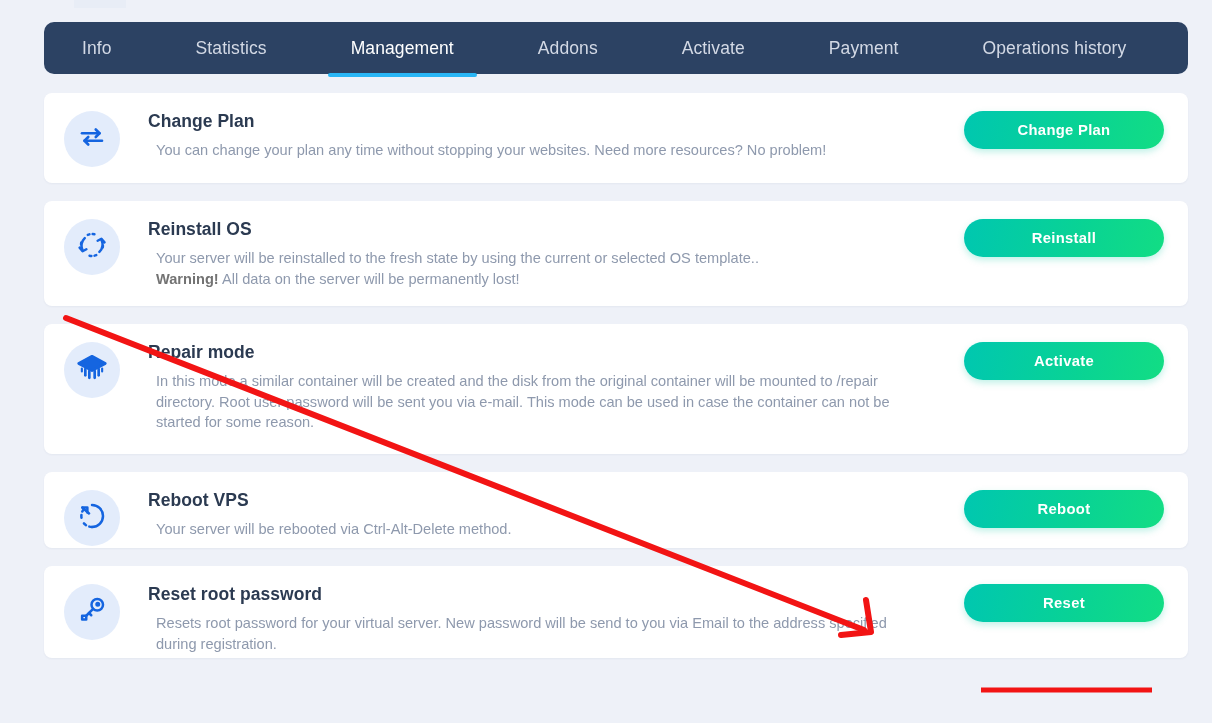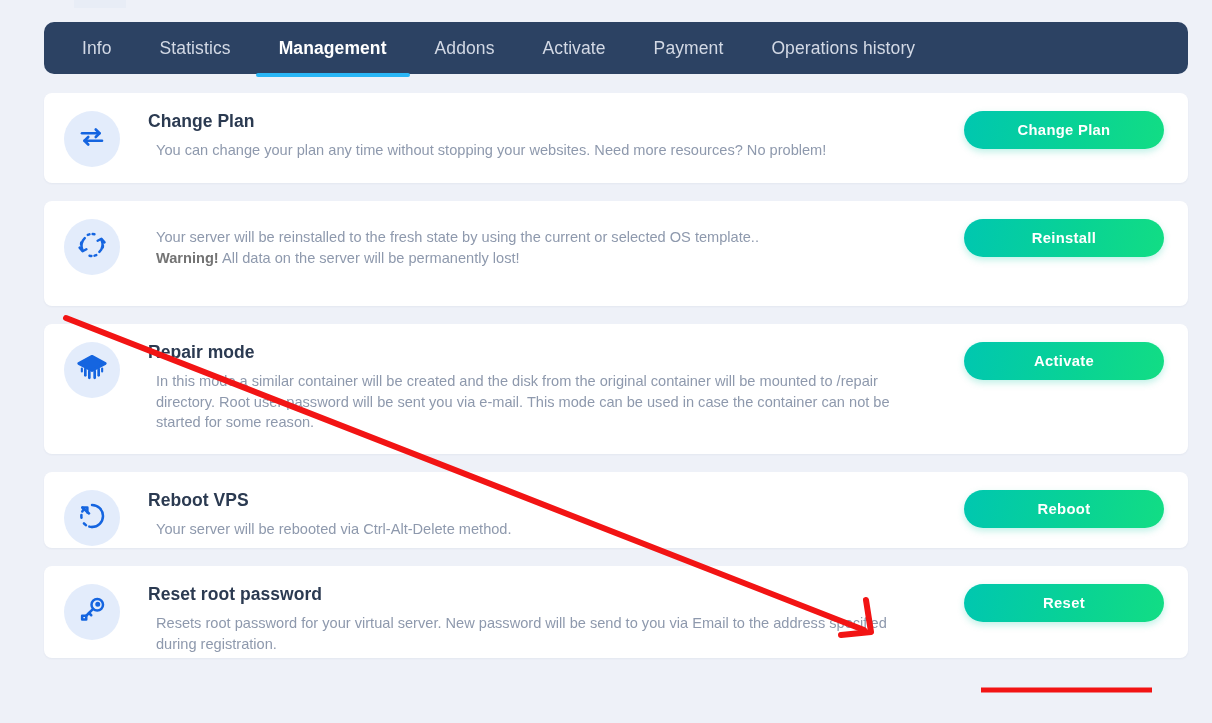--- a/index.html
+++ b/index.html
@@ -37,35 +37,36 @@
 
   
   .tabbar {
     background: #2c4263;
     border-radius: 10px;
     height: 52px;
     display: flex;
     align-items: stretch;
     padding: 0 14px;
     position: relative;
+    gap: 36px;
   }
   .tab {
     display: flex;
     align-items: center;
     padding: 0 24px;
     color: #d3d9e5;
     font-size: 17.5px;
     letter-spacing: .1px;
     cursor: pointer;
     position: relative;
     white-space: nowrap;
   }
   .tab.active {
     color: #ffffff;
-    font-weight: bold;
+    font-weight: normal;
     justify-content: center;
   }
   .tab.active::after {
     content: "";
     position: absolute;
     left: 1px;
     right: 1px;
     bottom: -3px;
     height: 4px;
     background: #29b6f6;
@@ -204,20 +205,21 @@
           <path d="M15.4 20.1a9 9 0 0 1-6.8 0" stroke-dasharray="1.4 2.6"></path>
           <path d="M3.9 15.4a9 9 0 0 1 0-6.8" stroke-dasharray="1.4 2.6"></path>
           <path d="M6.2 6.5A8.2 8.2 0 0 0 4.6 16.6"></path>
           <path d="M2.1 14.1l2.4 2.9 3-1.6"></path>
           <path d="M17.9 17.5A8.2 8.2 0 0 0 19.4 7.4"></path>
           <path d="M22 9.9l-2.5-2.9-3 1.6"></path>
         </svg>
       </span>
     </div>
     <div class="card-body">
+      <h3 class="card-title">Reinstall OS</h3>
       <p class="card-desc">
         <span>Your server will be reinstalled to the fresh state by using the current or selected OS template..</span><br>
         <b>Warning!</b><span> All data on the server will be permanently lost!</span>
       </p>
     </div>
     <button class="btn">Reinstall</button>
   </section>
 
   <section class="card h-repair">
     <div class="card-icon-wrap">

